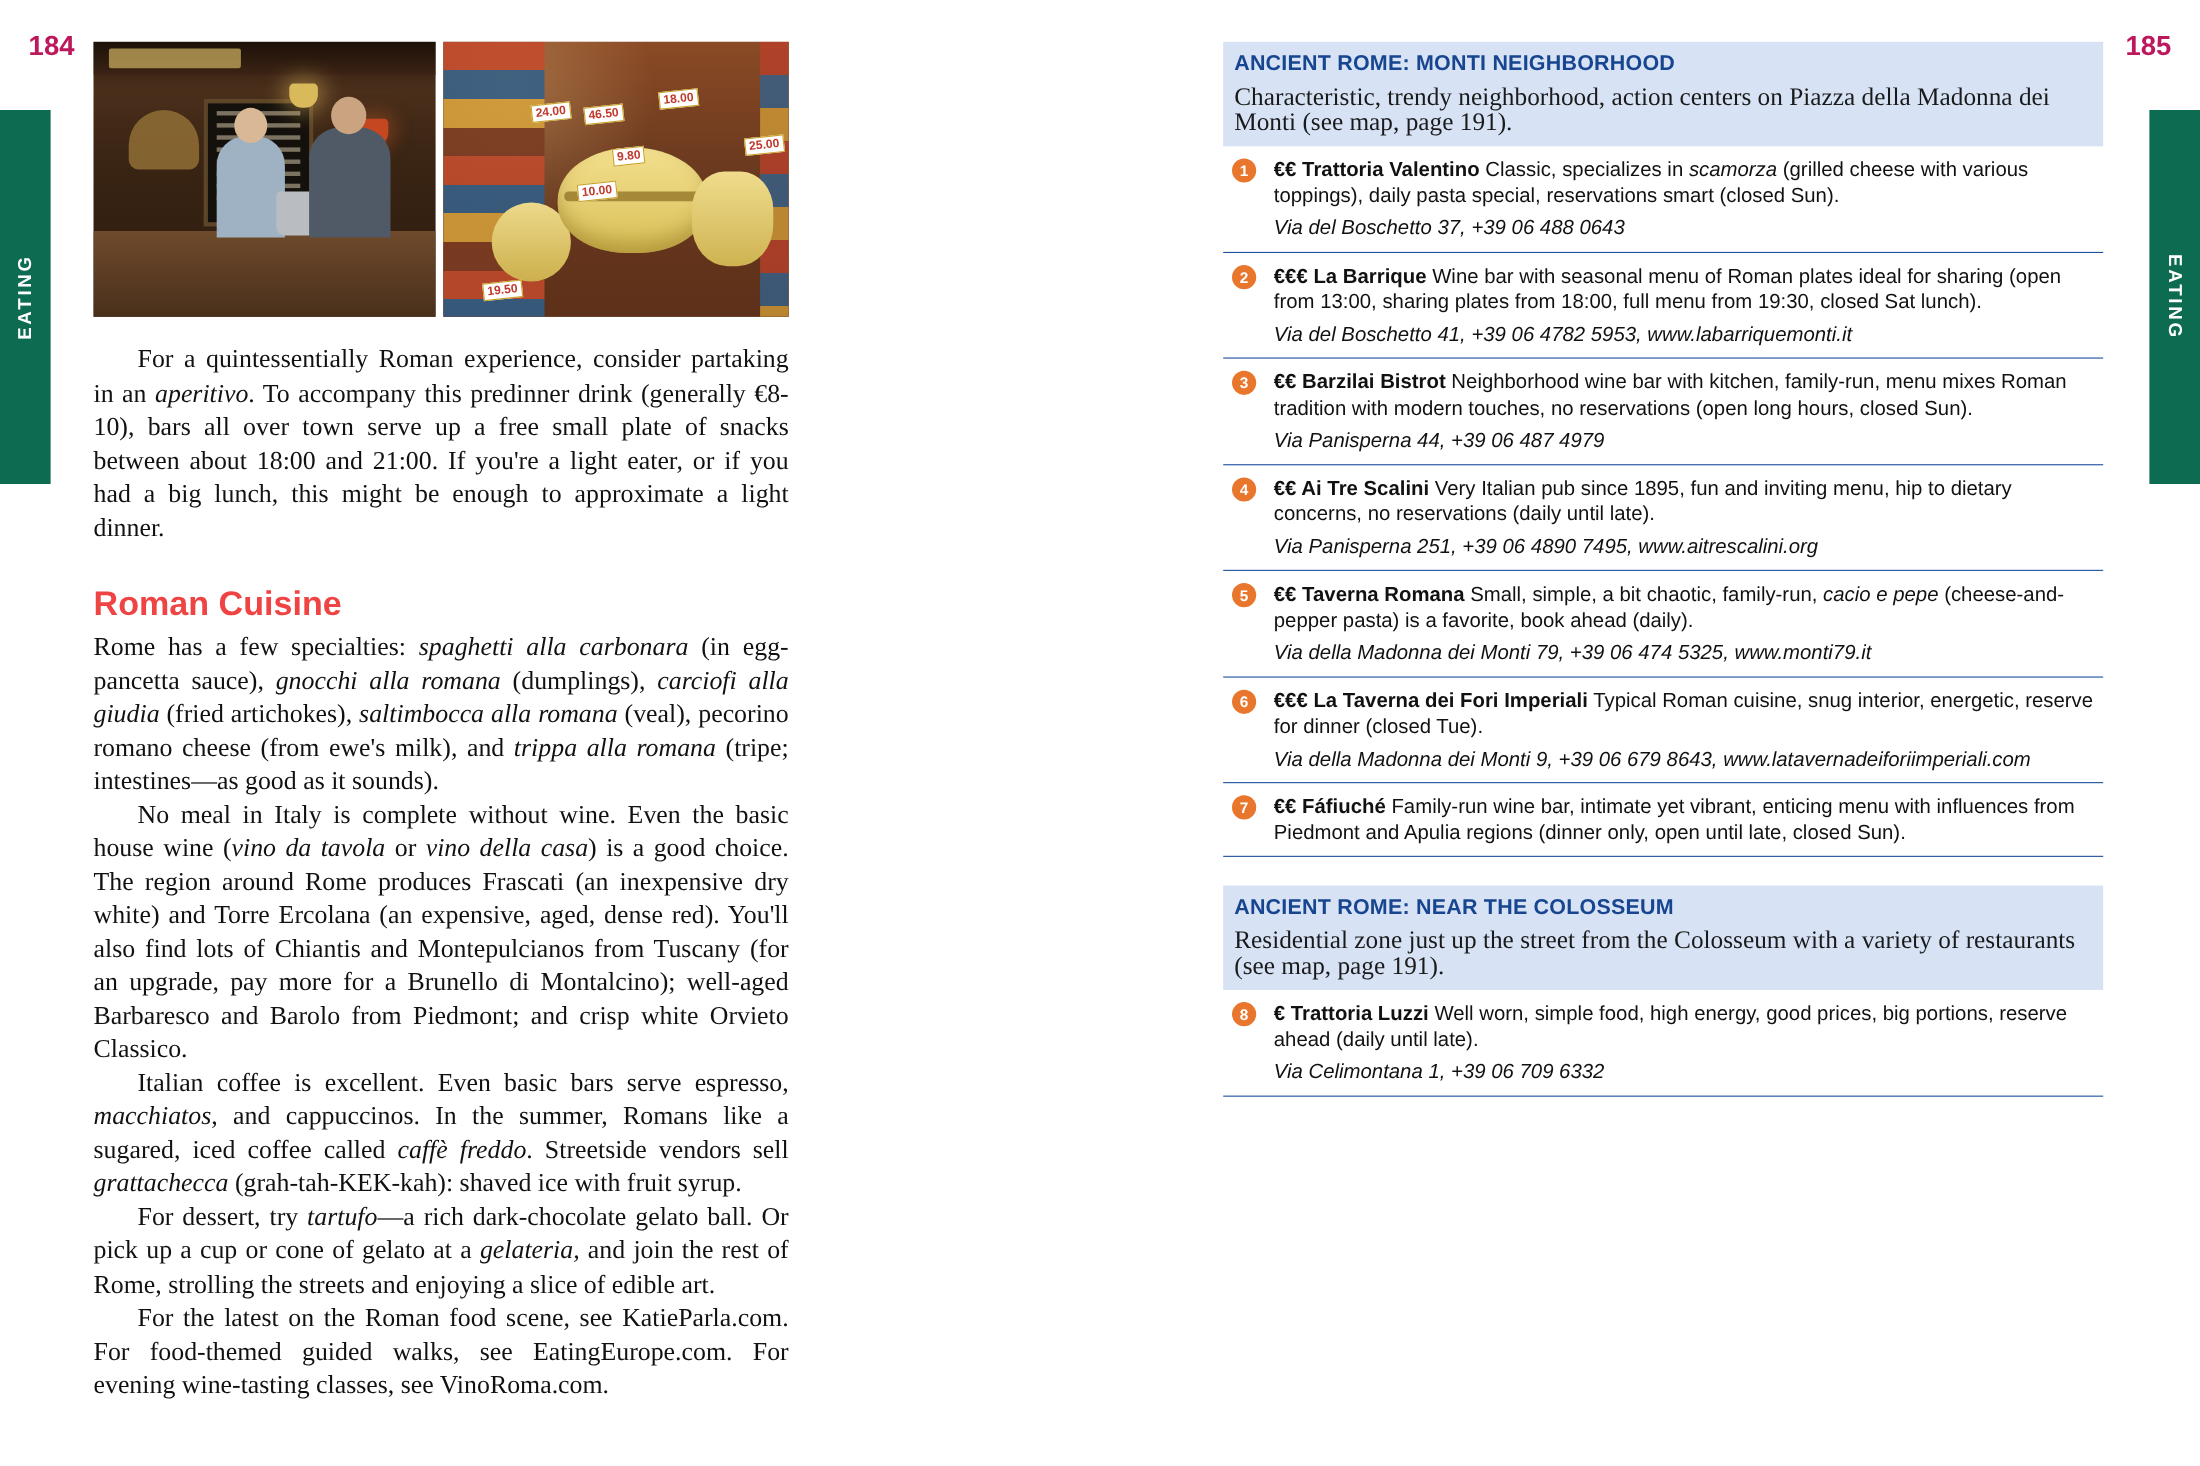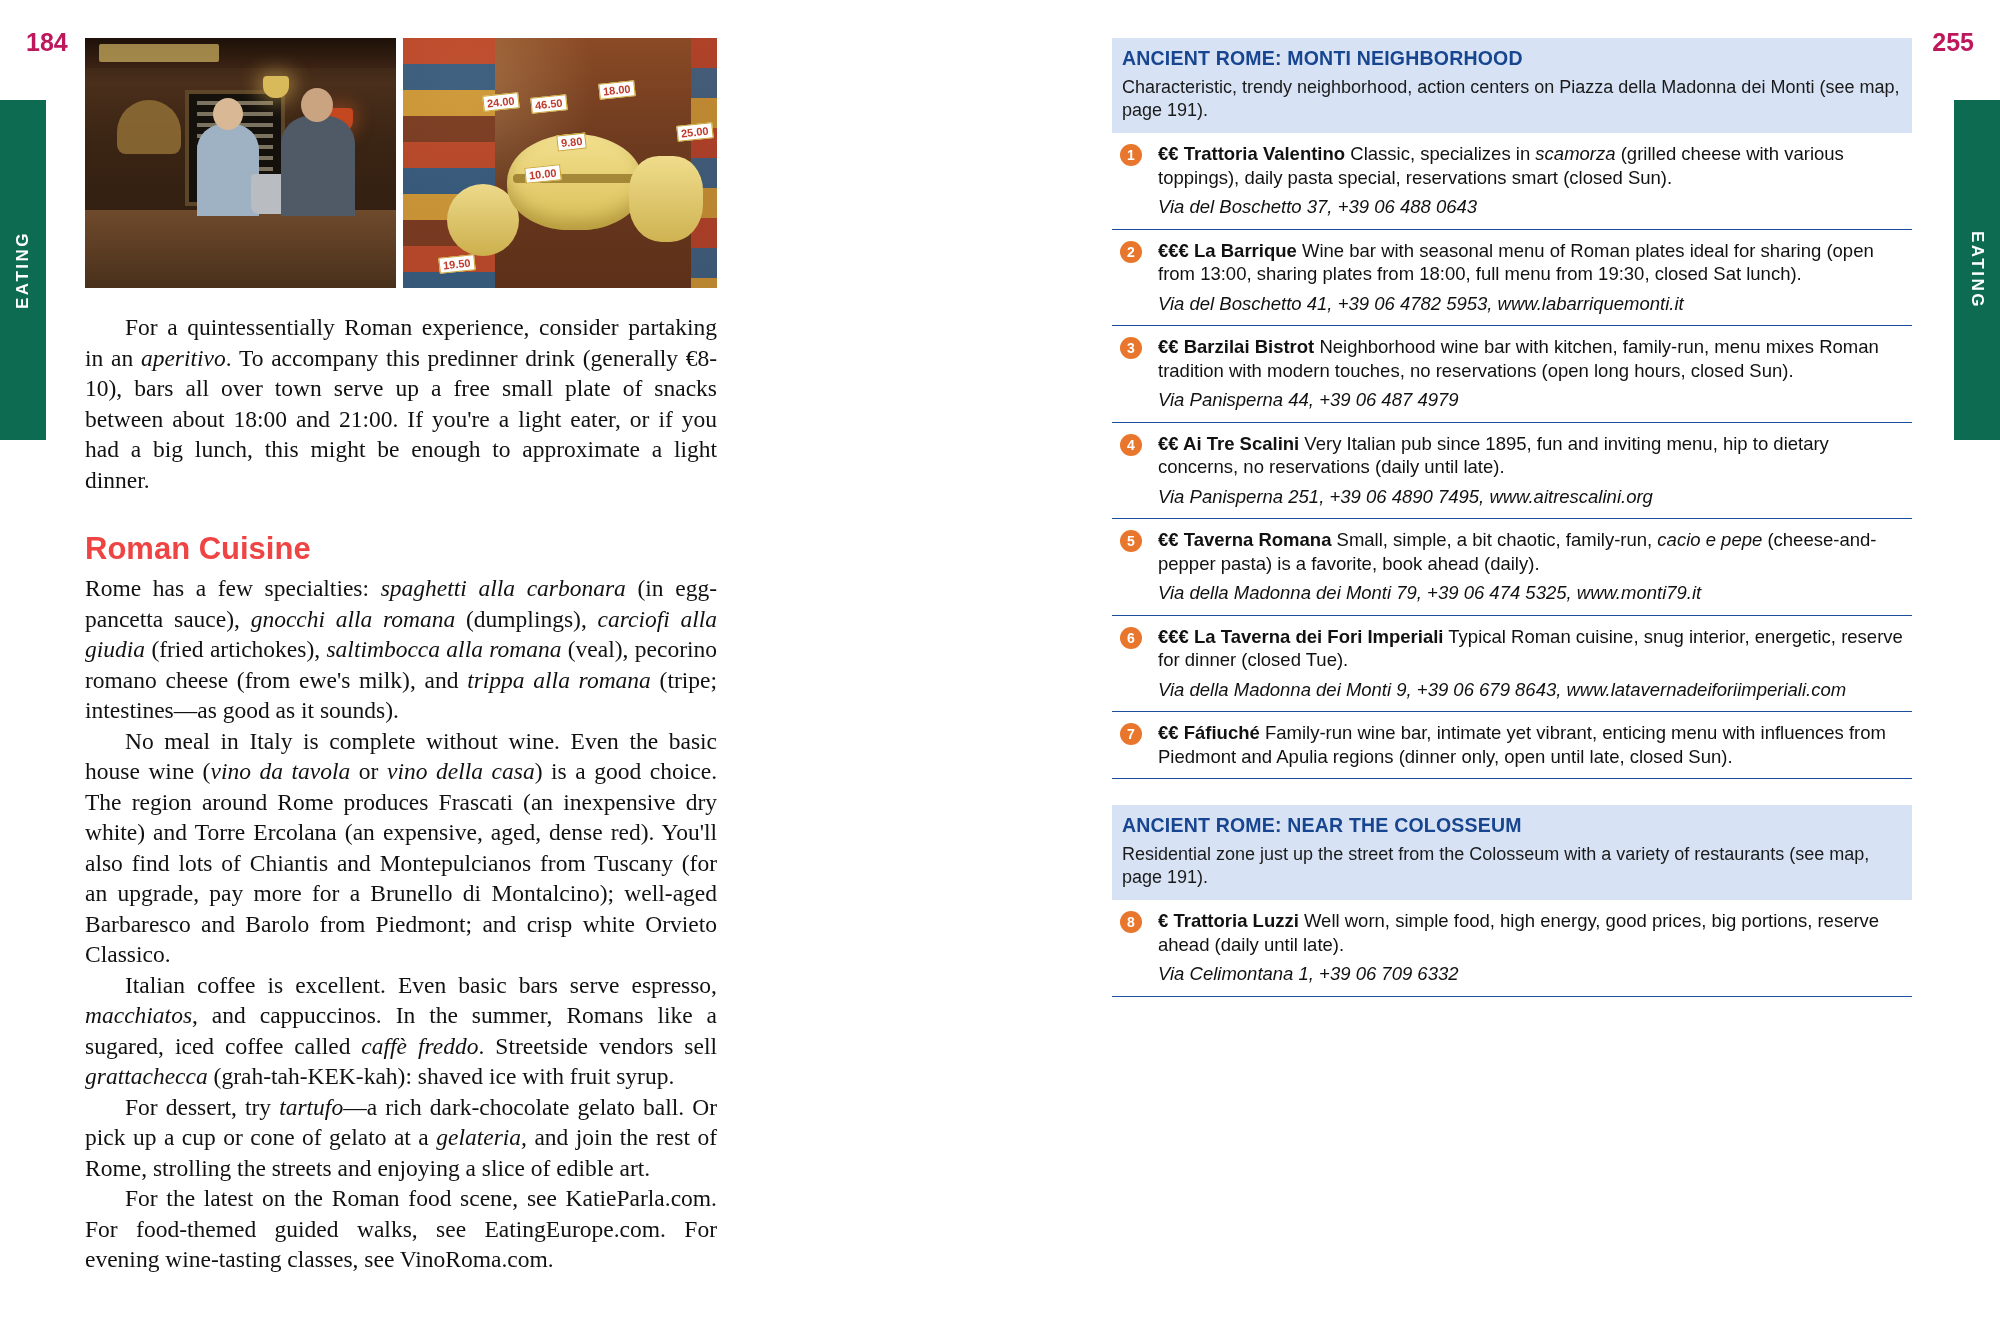--- a/index.html
+++ b/index.html
@@ -195,22 +195,22 @@
   }
   .section-title {
     font-family: "Liberation Sans", sans-serif;
     font-weight: bold;
     font-size: 19.5px;
     color: #17458f;
     letter-spacing: .2px;
     margin-bottom: 6px;
   }
   .section-desc {
-    font-family: Liberation Sans, sans-serif;
-    font-size: 18px;
+    font-family: Liberation Serif, serif;
+    font-size: 23px;
     line-height: 23px;
     color: #1a1a1a;
   }
   .listing {
     display: flex;
     border-bottom: 1.5px solid #1b4f9c;
     padding: 9px 0 10px 0;
   }
   .listing:first-of-type { border-top: 1.5px solid #1b4f9c; }
   .marker {
@@ -237,21 +237,21 @@
     font-style: italic;
     margin-top: 6px;
     color: #111;
   }
   .spacer-band { height: 26px; }
 </style>
 </head>
 <body>
 
 <div class="folio" id="folio-left">184</div>
-<div class="folio" id="folio-right">255</div>
+<div class="folio" id="folio-right">185</div>
 
 <div class="chapter-tab" id="tab-left">
   <span>EATING</span>
 </div>
 <div class="chapter-tab" id="tab-right">
   <span>EATING</span>
 </div>
 
 <div id="left-page">
 

